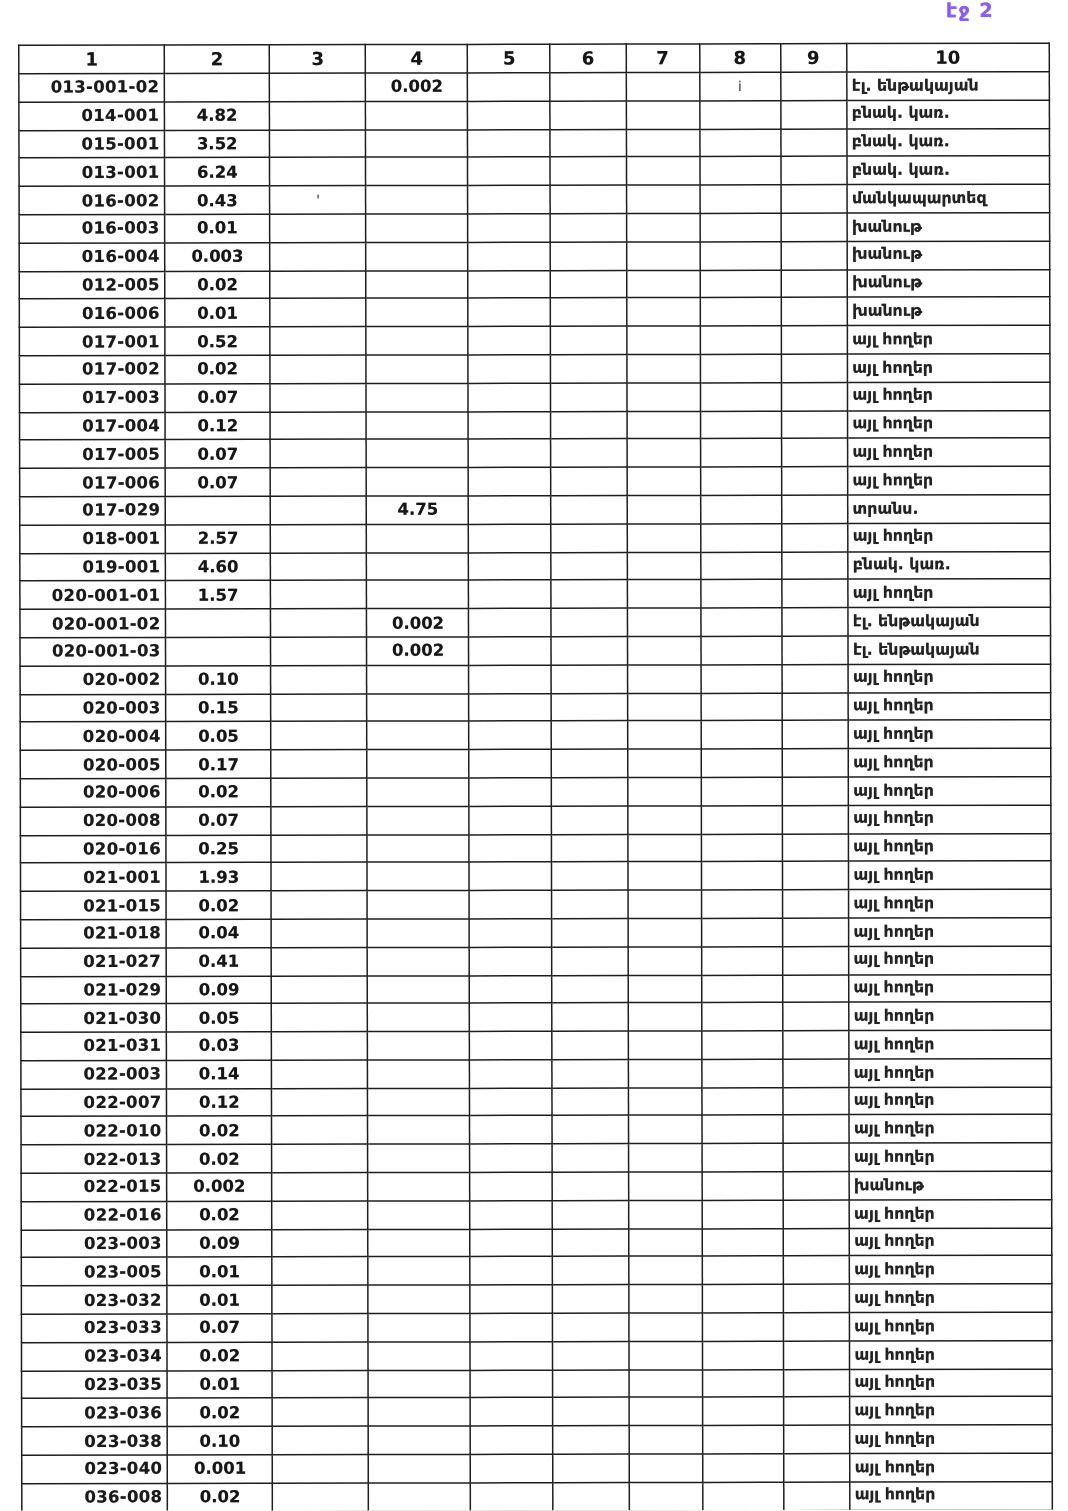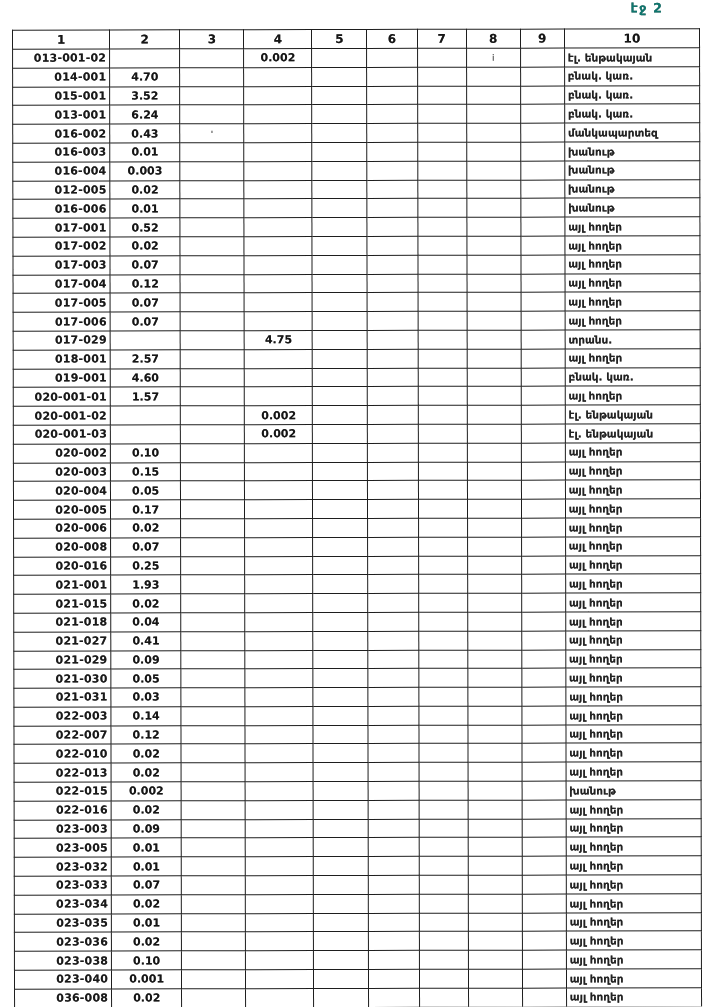--- a/index.html
+++ b/index.html
@@ -16,21 +16,21 @@
     transform: rotate(-0.12deg);
     color: #1b1b1b;
   }
   .page-label {
     position: absolute;
     top: 1px;
     right: 48px;
     font-size: 13px;
     font-weight: bold;
     letter-spacing: 1px;
-    color: #0f766e;
+    color: #8b5cf6;
   }
   table.grid {
     position: absolute;
     left: 13px;
     top: 29px;
     width: 688px;
     border-collapse: collapse;
     table-layout: fixed;
   }
   table.grid th, table.grid td {
@@ -124,21 +124,21 @@
           <td class="num">0.002</td>
           <td class="num"></td>
           <td class="num"></td>
           <td class="num"></td>
           <td class="num"><span class="artifact">i</span></td>
           <td class="num"></td>
           <td class="use">էլ. ենթակայան</td>
         </tr>
         <tr>
           <td class="code">014-001</td>
-          <td class="num">4.70</td>
+          <td class="num">4.82</td>
           <td class="num"></td>
           <td class="num"></td>
           <td class="num"></td>
           <td class="num"></td>
           <td class="num"></td>
           <td class="num"></td>
           <td class="num"></td>
           <td class="use">բնակ. կառ.</td>
         </tr>
         <tr>

